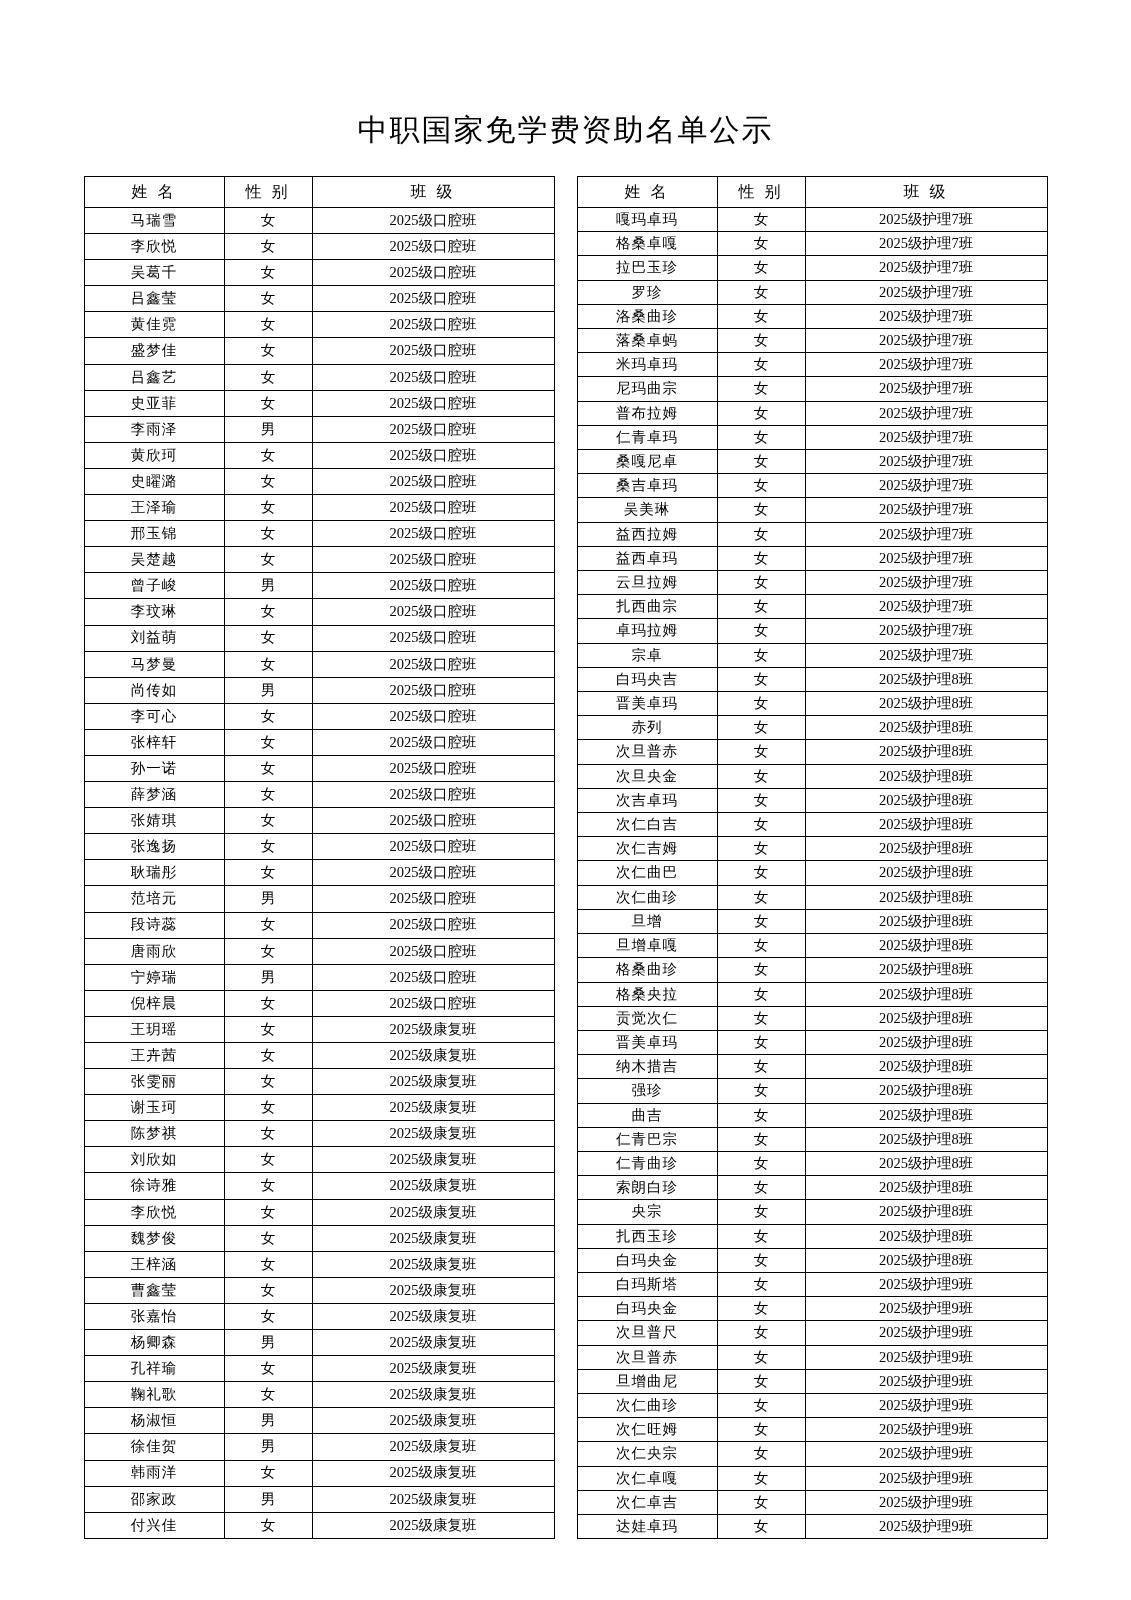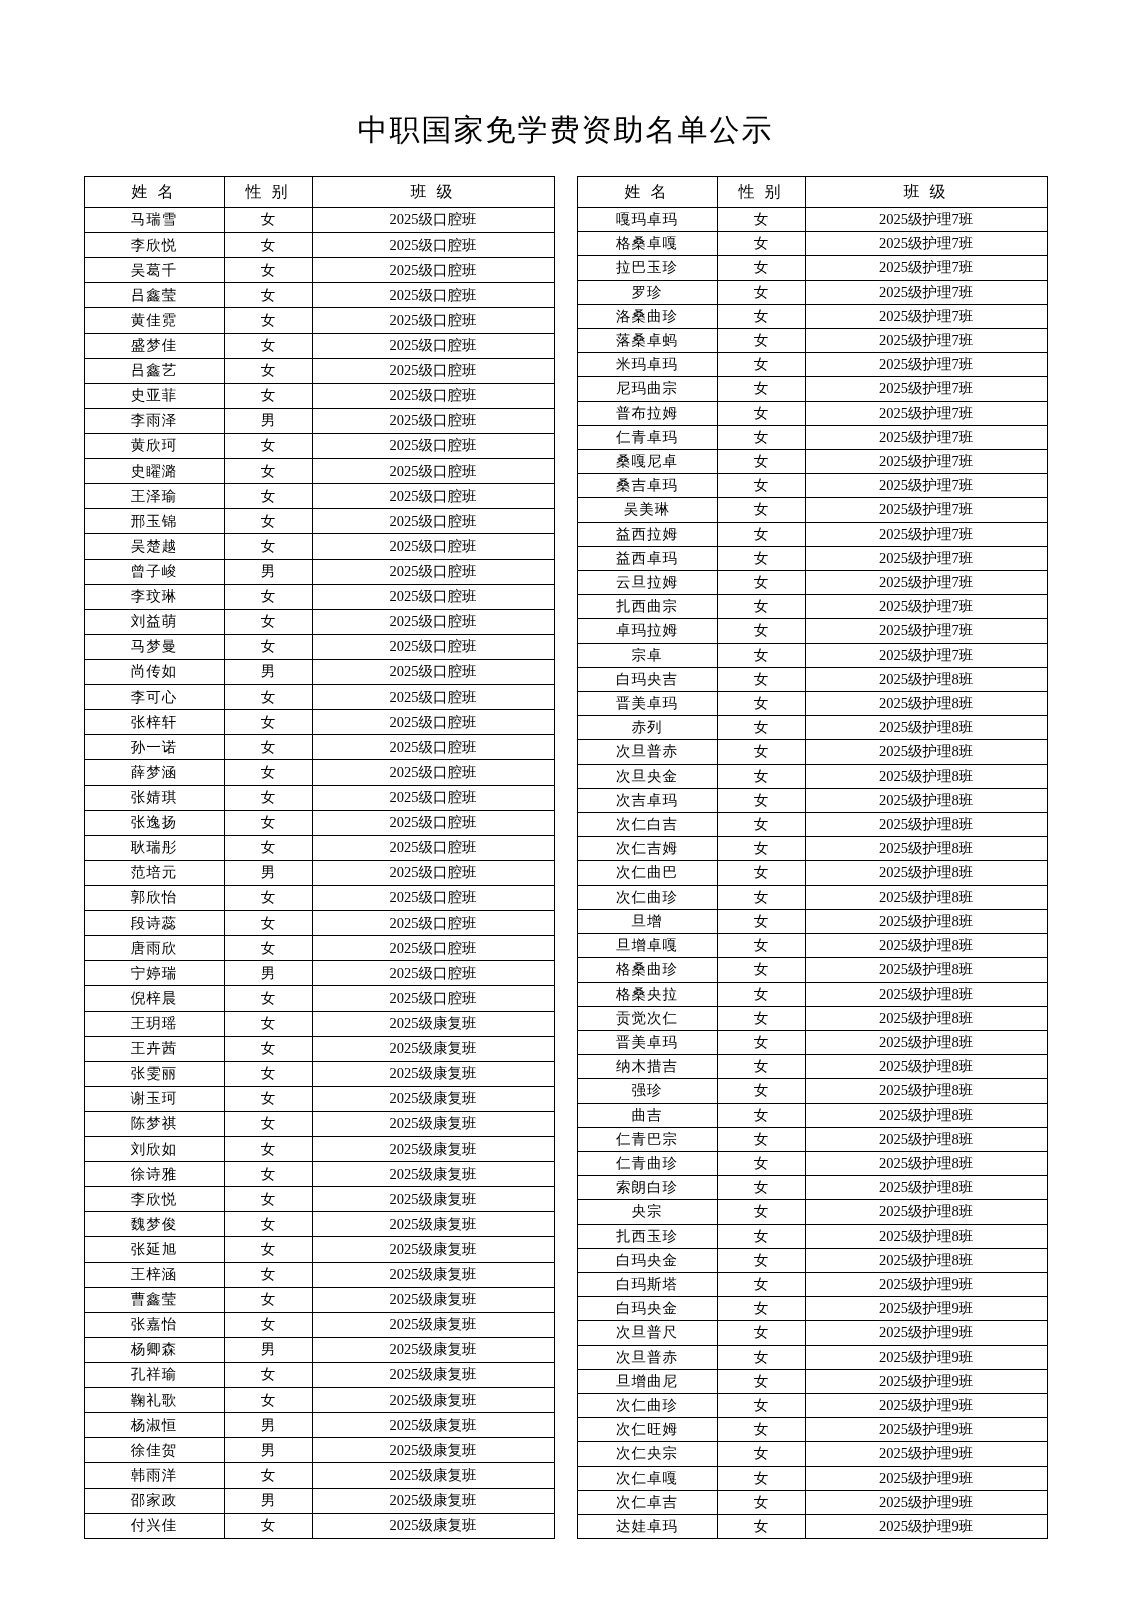--- a/index.html
+++ b/index.html
@@ -220,25 +220,20 @@
             <td class="name-cell">耿瑞彤</td>
             <td class="sex-cell">女</td>
             <td class="class-cell">2025级口腔班</td>
           </tr>
           <tr>
             <td class="name-cell">范培元</td>
             <td class="sex-cell">男</td>
             <td class="class-cell">2025级口腔班</td>
           </tr>
           <tr>
-            <td class="name-cell">郭欣怡</td>
-            <td class="sex-cell">女</td>
-            <td class="class-cell">2025级口腔班</td>
-          </tr>
-          <tr>
             <td class="name-cell">段诗蕊</td>
             <td class="sex-cell">女</td>
             <td class="class-cell">2025级口腔班</td>
           </tr>
           <tr>
             <td class="name-cell">唐雨欣</td>
             <td class="sex-cell">女</td>
             <td class="class-cell">2025级口腔班</td>
           </tr>
           <tr>
@@ -286,25 +281,20 @@
             <td class="sex-cell">女</td>
             <td class="class-cell">2025级康复班</td>
           </tr>
           <tr>
             <td class="name-cell">李欣悦</td>
             <td class="sex-cell">女</td>
             <td class="class-cell">2025级康复班</td>
           </tr>
           <tr>
             <td class="name-cell">魏梦俊</td>
-            <td class="sex-cell">女</td>
-            <td class="class-cell">2025级康复班</td>
-          </tr>
-          <tr>
-            <td class="name-cell">张延旭</td>
             <td class="sex-cell">女</td>
             <td class="class-cell">2025级康复班</td>
           </tr>
           <tr>
             <td class="name-cell">王梓涵</td>
             <td class="sex-cell">女</td>
             <td class="class-cell">2025级康复班</td>
           </tr>
           <tr>
             <td class="name-cell">曹鑫莹</td>

